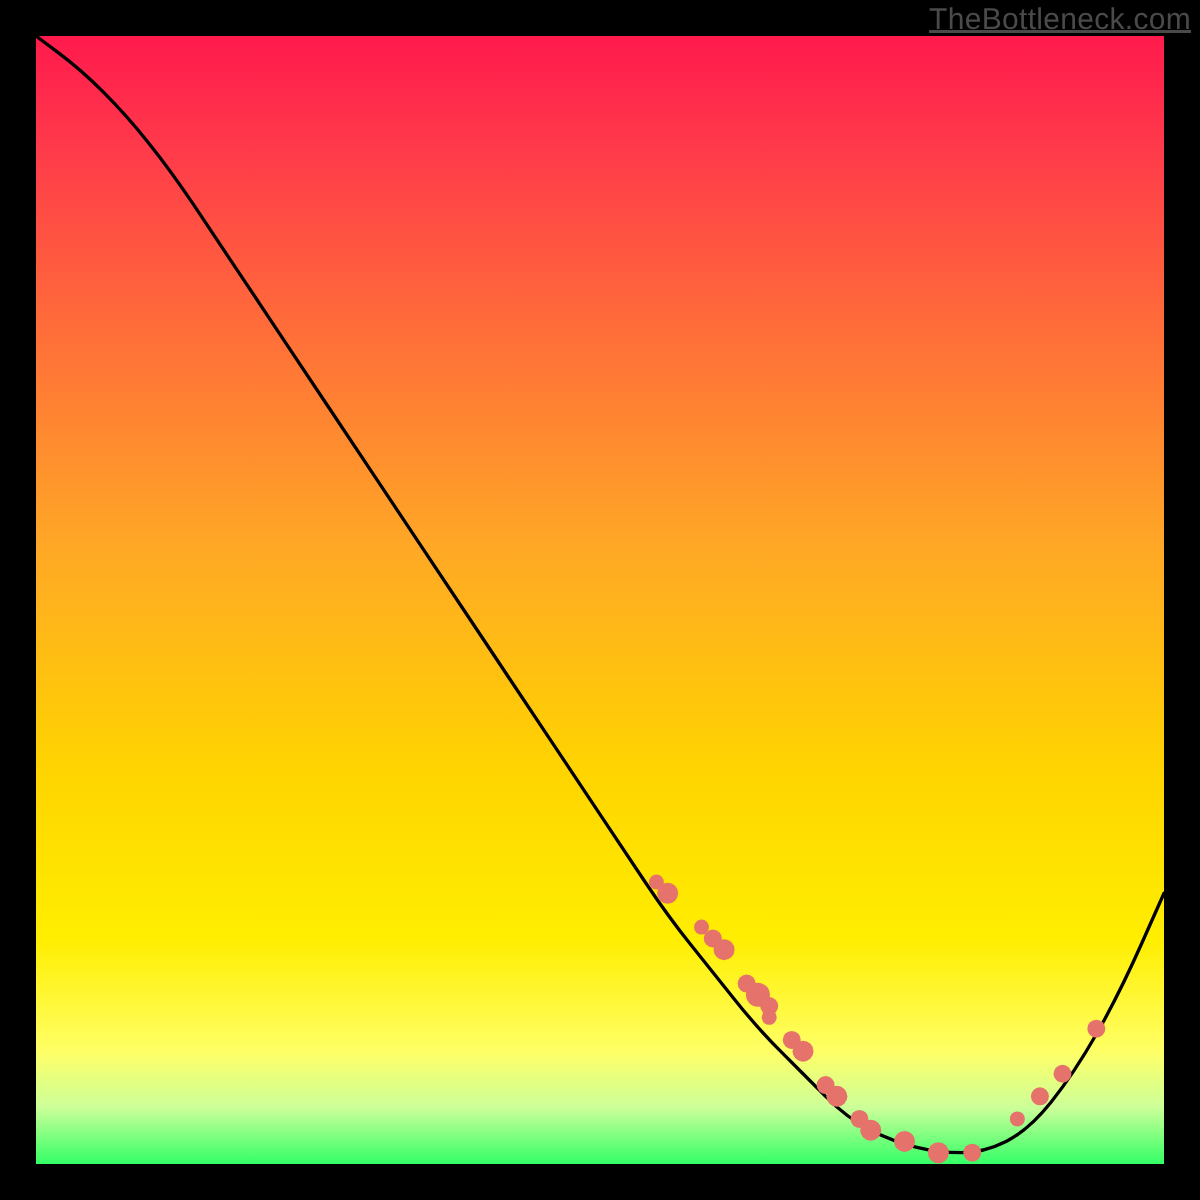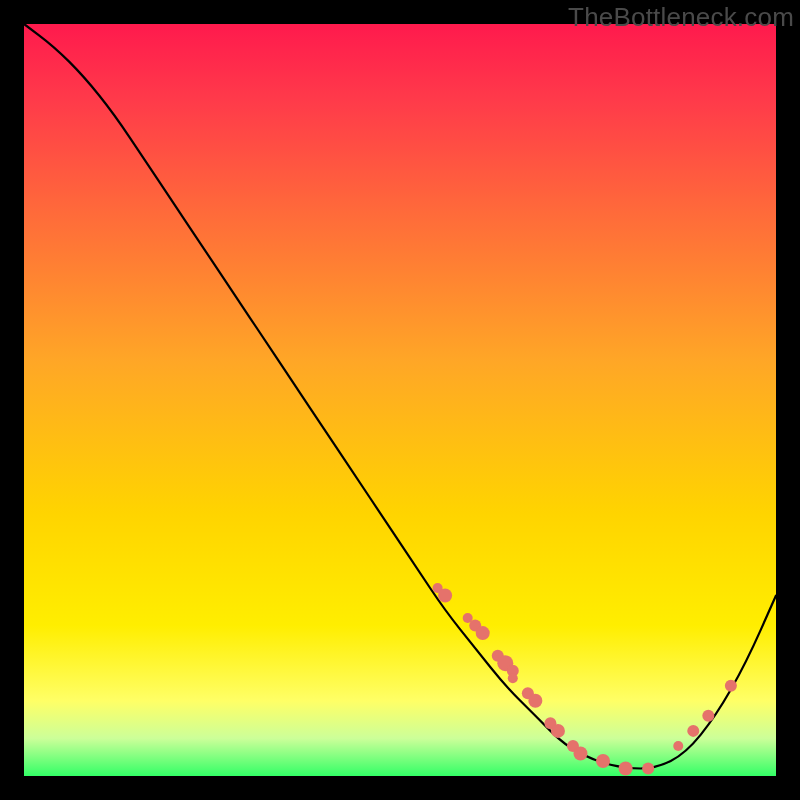--- a/index.html
+++ b/index.html
@@ -27,24 +27,25 @@
       #ffff66 90%,
       #ccff99 95%,
       #33ff66 100%
     );
   }
   .watermark {
     position: absolute;
     top: 2px;
     right: 6px;
     color: #4a4a4a;
-    font-size: 26px;
+    font-size: 20px;
     font-weight: 500;
     letter-spacing: 0.2px;
     user-select: none;
+    text-decoration: underline;
   }
   svg {
     position: absolute;
     left: 0;
     top: 0;
     width: 752px;
     height: 752px;
     overflow: visible;
   }
   .curve {

